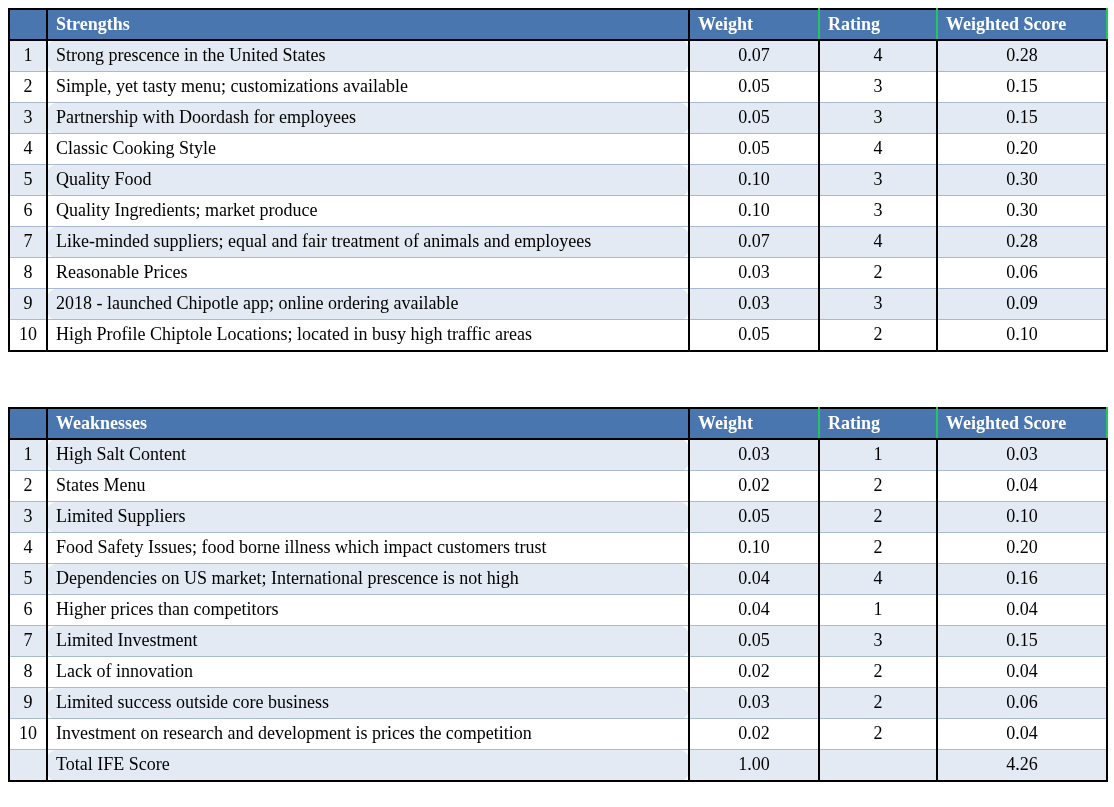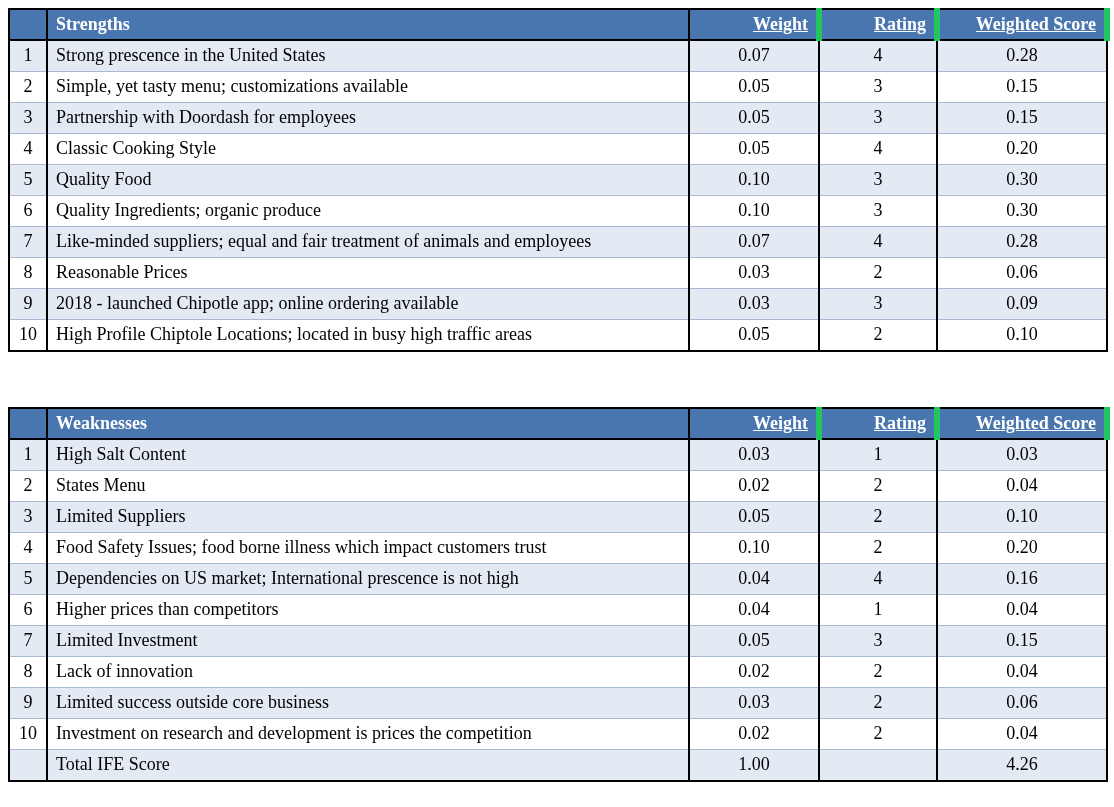--- a/index.html
+++ b/index.html
@@ -24,35 +24,36 @@
   .matrix th {
     background: #4a76b0;
     color: #fff;
     font-weight: bold;
     padding: 4px 8px;
     border-top: 2px solid #000;
     border-bottom: 2px solid #000;
   }
   .matrix th.num-h { border-left: 2px solid #000; border-right: 2px solid #000; background:#4a76b0;}
   .matrix th.desc-h { text-align: left; border-right: 2px solid #000; margin-left: 15px;}
-  .matrix th.wt-h, .matrix th.rt-h, .matrix th.ws-h { text-align: right; border-right: 6px solid #22c55e; text-decoration: underline;}
+  .matrix th.wt-h, .matrix th.rt-h, .matrix th.ws-h { text-align: left; border-right: 2px solid #22c55e;}
   .matrix td {
     padding: 4px 8px;
     border-bottom: 1px solid #a9b9d2;
     vertical-align: top;
     height: 22px;
   }
   .matrix td.num {
     text-align: center;
     border-left: 2px solid #000;
     border-right: 2px solid #000;
   }
   .matrix td.desc {
     text-align: left;
     border-right: 2px solid #000;
+    border-radius: 9px;
   }
   .matrix td.wt, .matrix td.rt, .matrix td.ws {
     text-align: center;
     border-right: 2px solid #000;
   }
   .matrix tr.alt td { background: #e3eaf3; }
   .matrix tr.lastrow td { border-bottom: 2px solid #000; }
   .matrix tr.total td {
     font-weight: normal;
     border-bottom: 2px solid #000;
@@ -110,21 +111,21 @@
       </tr>
     <tr class="alt">
         <td class="num">5</td>
         <td class="desc">Quality Food</td>
         <td class="wt">0.10</td>
         <td class="rt">3</td>
         <td class="ws">0.30</td>
       </tr>
     <tr>
         <td class="num">6</td>
-        <td class="desc">Quality Ingredients; organic produce</td>
+        <td class="desc">Quality Ingredients; market produce</td>
         <td class="wt">0.10</td>
         <td class="rt">3</td>
         <td class="ws">0.30</td>
       </tr>
     <tr class="alt">
         <td class="num">7</td>
         <td class="desc">Like-minded suppliers; equal and fair treatment of animals and employees</td>
         <td class="wt">0.07</td>
         <td class="rt">4</td>
         <td class="ws">0.28</td>

